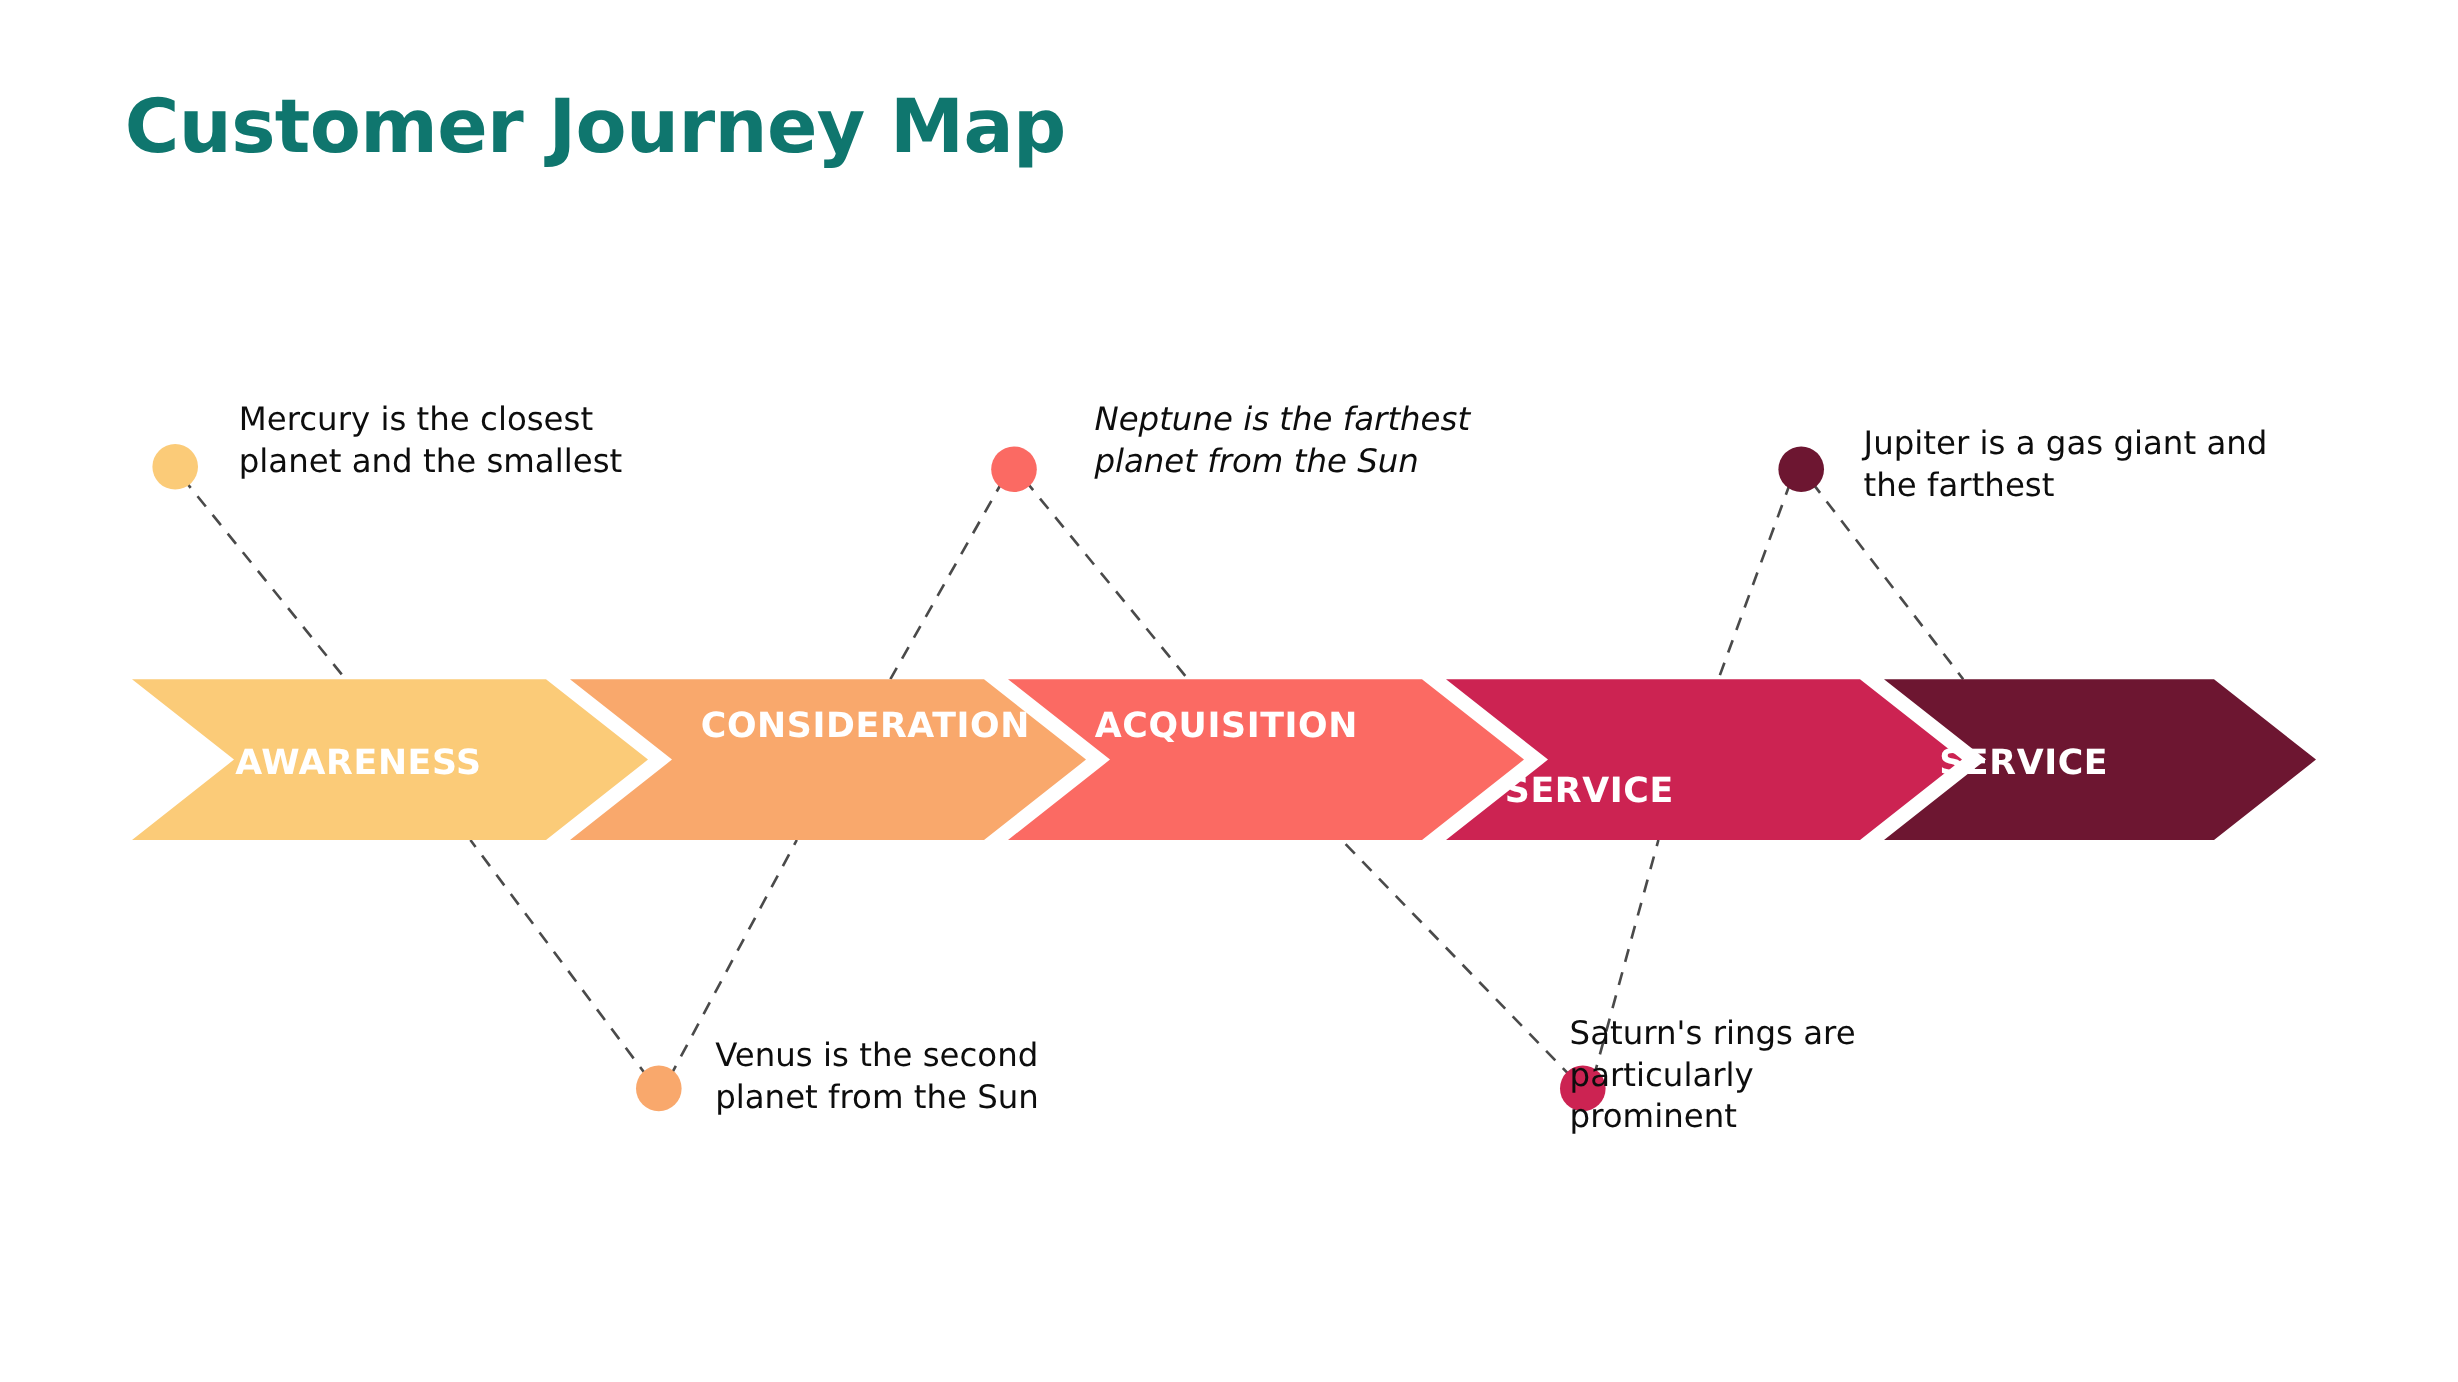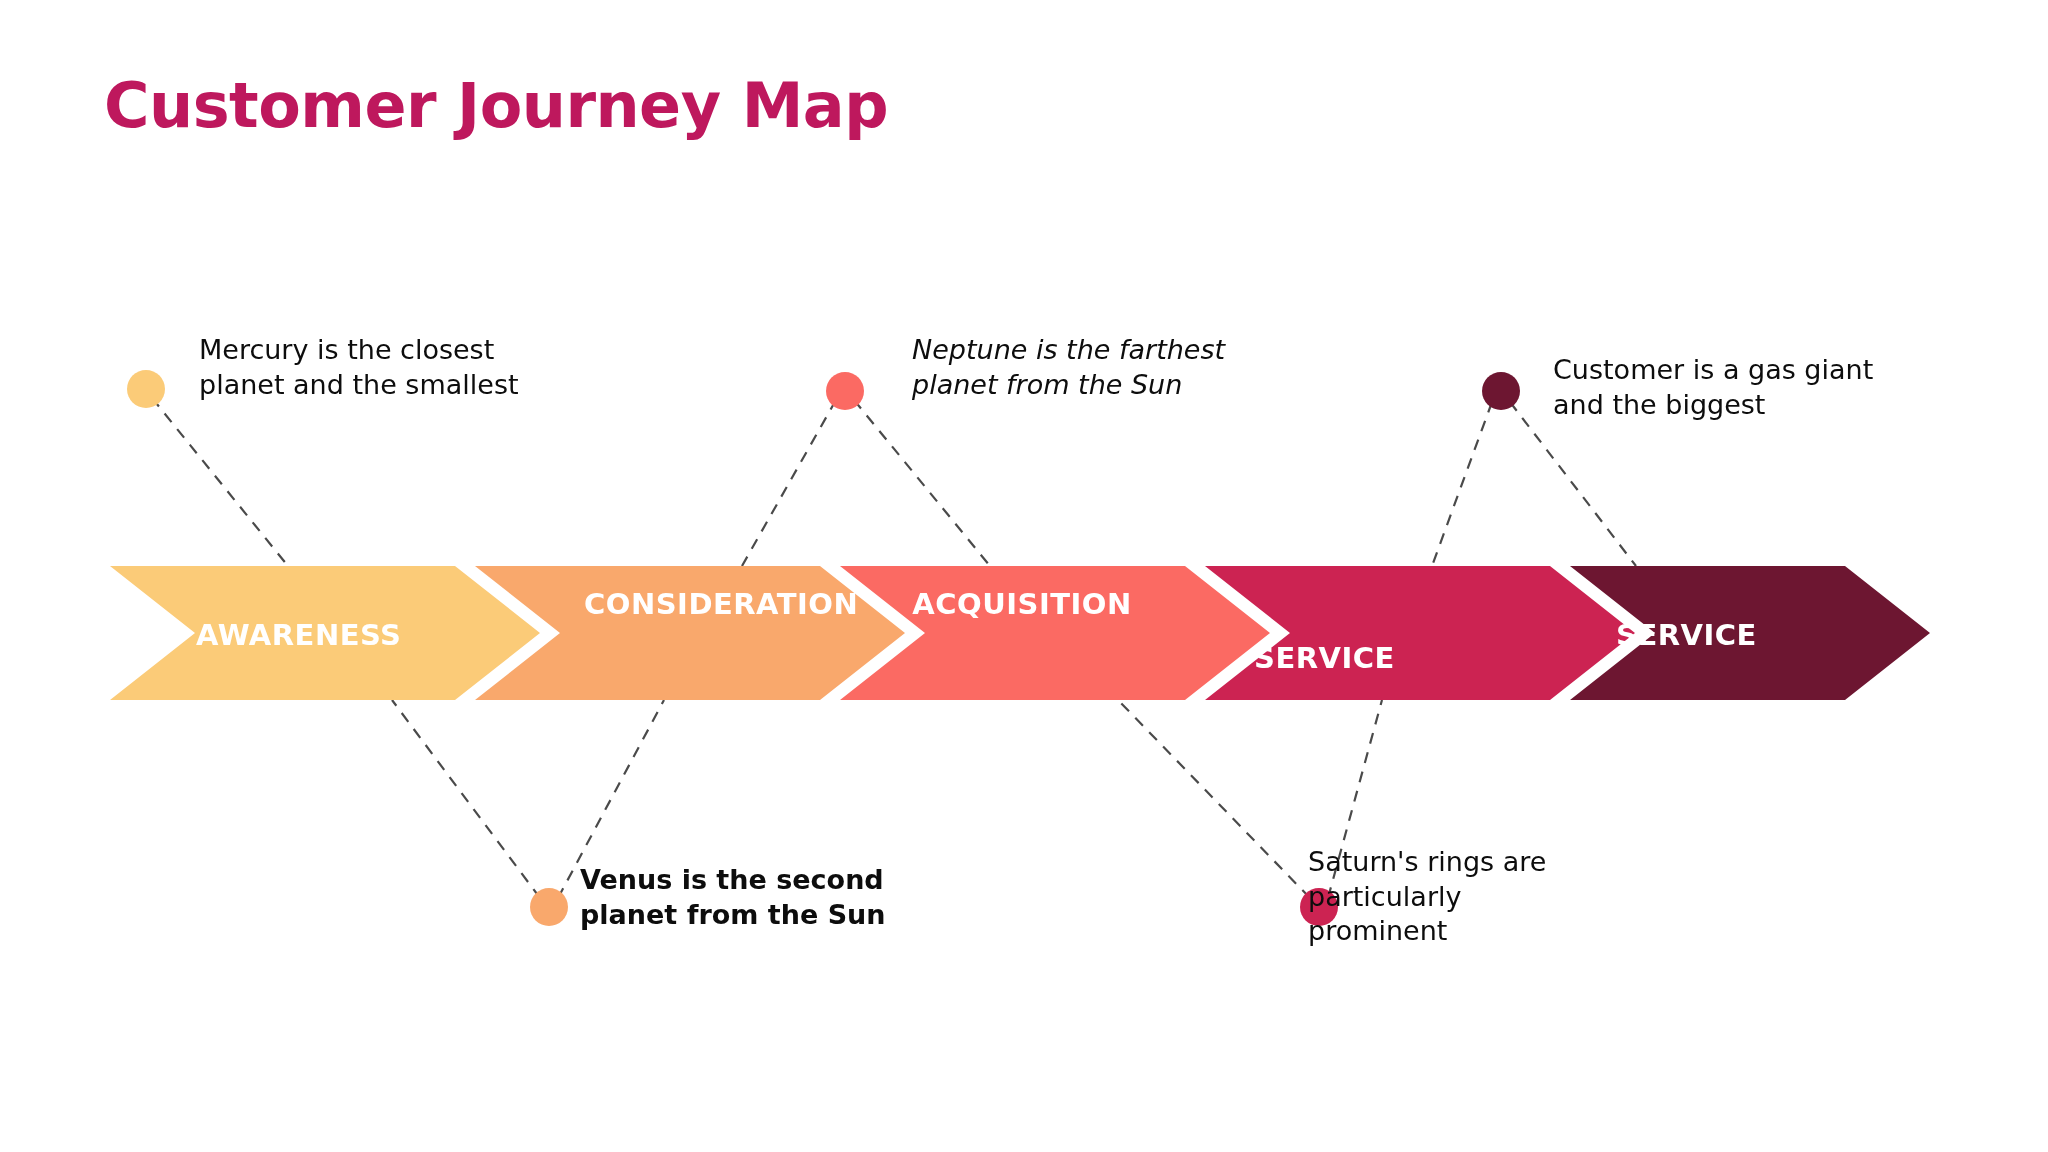--- a/index.html
+++ b/index.html
@@ -17,21 +17,21 @@
     -webkit-font-smoothing: antialiased;
   }
 
   
   #page-title {
     position: absolute;
     left: 104px;
     top: 72px;
     font-size: 62px;
     font-weight: bold;
-    color: #be185d;
+    color: #0f766e;
     letter-spacing: -0.5px;
     white-space: nowrap;
     line-height: 1.1;
   }
 
   
   #connector-layer, #chevron-layer {
     position: absolute;
     left: 0;
     top: 0;
@@ -54,21 +54,21 @@
     z-index: 4;
     color: #0d0d0d;
     font-size: 27px;
     line-height: 1.28;
     font-weight: 400;
   }
 
   .ann-mercury  { left: 199px;  top: 333px; width: 370px; }
   .ann-neptune  { left: 912px;  top: 333px; width: 340px; font-style: italic; }
   .ann-jupiter  { left: 1553px; top: 353px; width: 360px; }
-  .ann-venus    { left: 580px;  top: 863px; width: 340px; font-weight: bold; }
+  .ann-venus    { left: 596px;  top: 863px; width: 340px; }
   .ann-saturn   { left: 1308px; top: 845px; width: 300px; }
 
   
   .dot {
     position: absolute;
     border-radius: 50%;
     z-index: 3;
   }
 
   
@@ -135,17 +135,17 @@
 <div class="dot" style="left:826px;  top:372px; width:38px; height:38px; background:#FB6A63;"></div>
 
 <div class="dot" style="left:1300px; top:888px; width:38px; height:38px; background:#CC2352;"></div>
 
 <div class="dot" style="left:1482px; top:372px; width:38px; height:38px; background:#6D1631;"></div>
 
 <div class="annotation ann-mercury">Mercury is the closest planet and the smallest</div>
 
 <div class="annotation ann-neptune">Neptune is the farthest planet from the Sun</div>
 
-<div class="annotation ann-jupiter">Customer is a gas giant and the biggest</div>
+<div class="annotation ann-jupiter">Jupiter is a gas giant and the farthest</div>
 
 <div class="annotation ann-venus">Venus is the second planet from the Sun</div>
 
 <div class="annotation ann-saturn">Saturn's rings are particularly prominent</div>
 
 </body></html>

